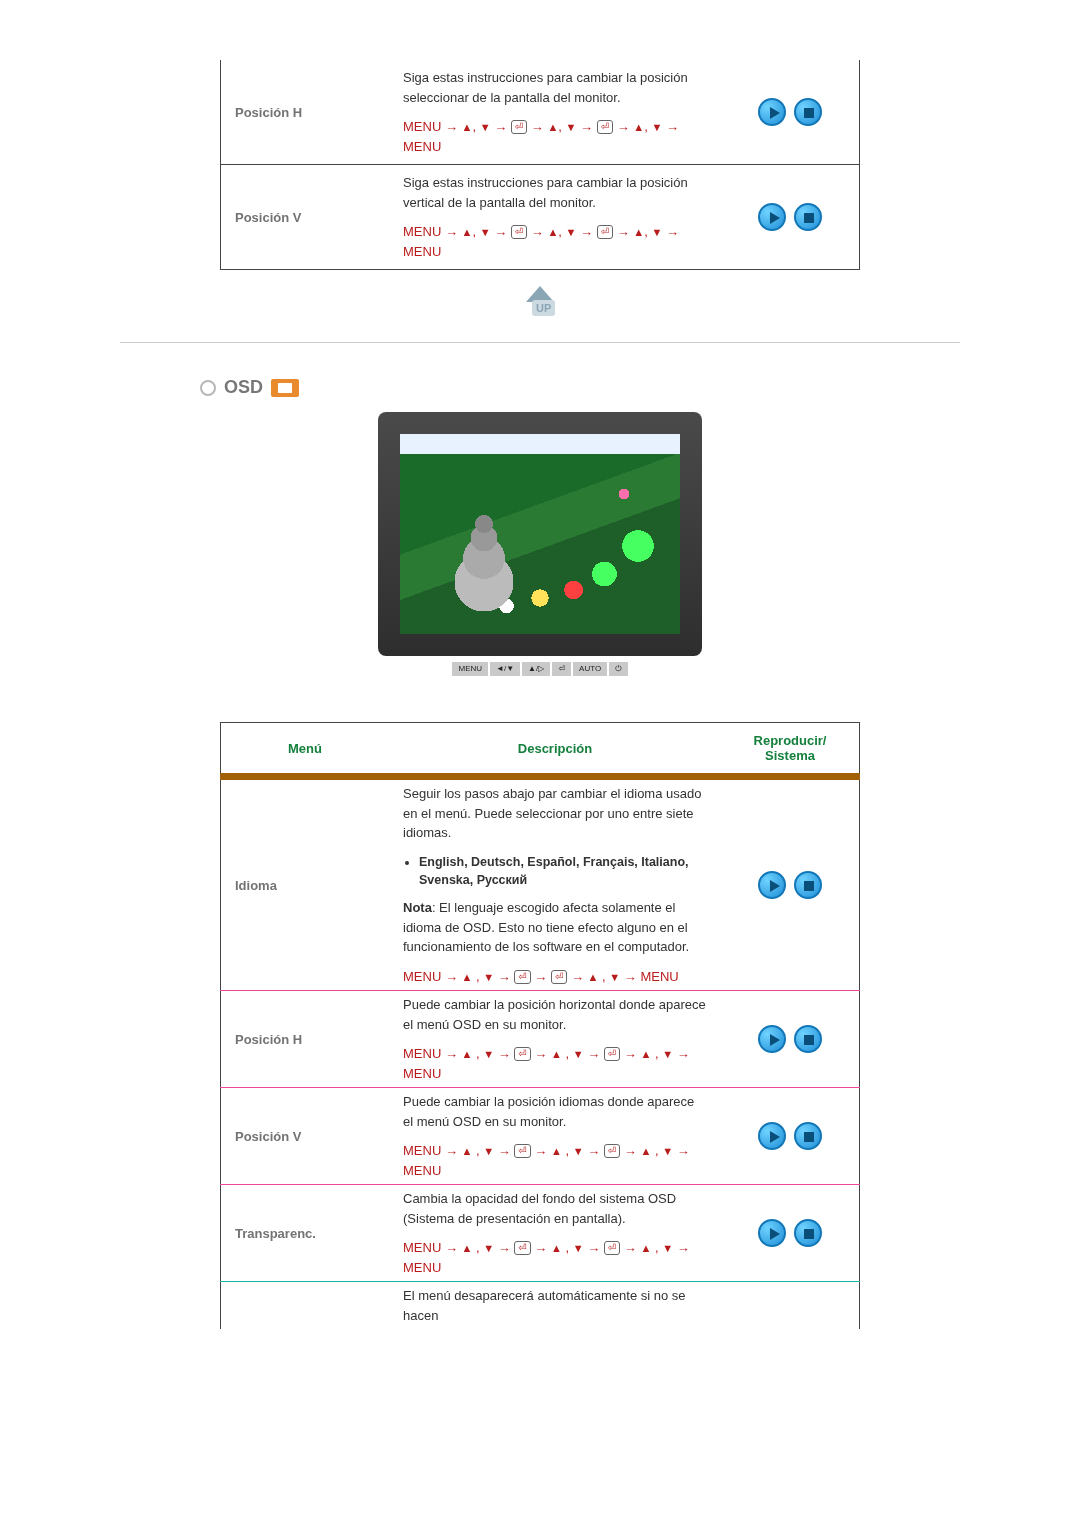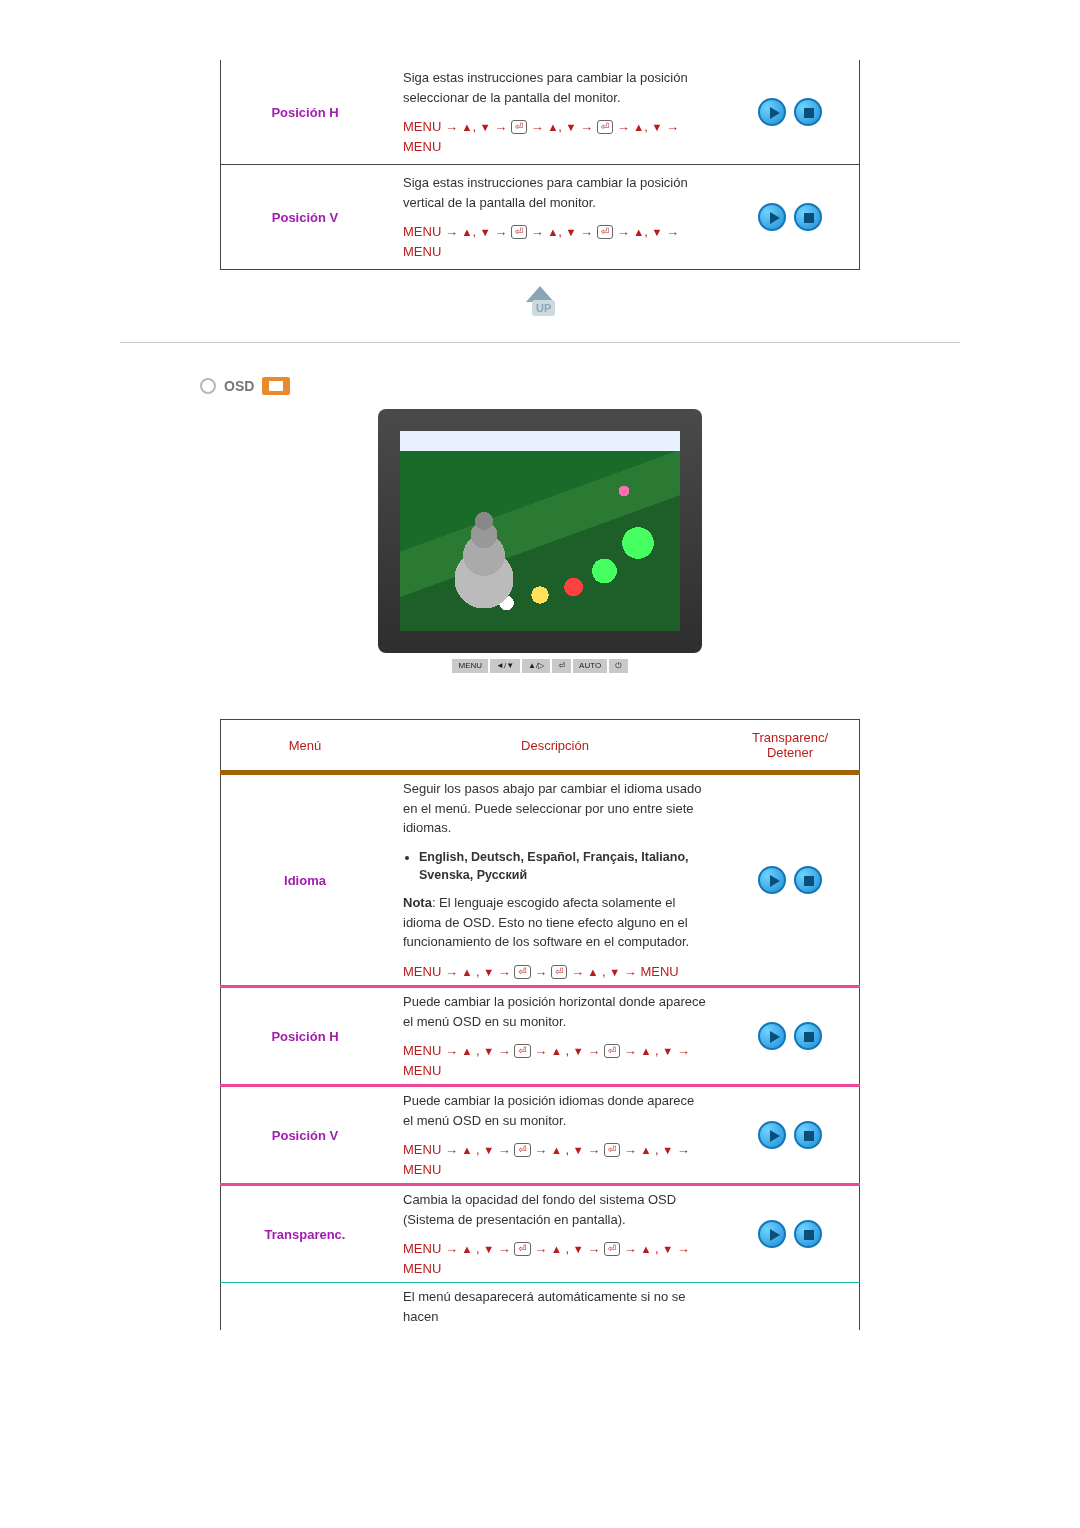--- a/index.html
+++ b/index.html
@@ -1,37 +1,37 @@
 <!DOCTYPE html>
 <html><head>
 <meta charset="utf-8">
 <style>
   html,body{margin:0;padding:0;background:#fff;font-family:Arial,Helvetica,sans-serif;font-size:13px;color:#333;}
   .page{width:840px;margin:0 auto;padding:60px 0 40px;}
   .outer-table{border:1px solid #444;border-top:none;width:100%;border-collapse:collapse;}
   .outer-table td{padding:8px 14px;vertical-align:middle;}
   .outer-table tr + tr td{border-top:1px solid #444;}
-  .lbl{font-weight:bold;color:#a21caf;white-space:nowrap;text-align:center;width:140px;}
+  .lbl{font-weight:bold;color:#737373;white-space:nowrap;text-align:left;width:140px;}
   .desc{color:#333;line-height:1.5;}
   .nav{font-size:13px;color:#b91c1c;margin-top:10px;}
   .nav .tri{font-size:11px;}
   .enter-box{display:inline-block;border:1px solid #666;border-radius:3px;font-size:10px;line-height:1;padding:1px 3px;vertical-align:1px;}
   .btns{width:110px;text-align:center;}
   .circ{display:inline-block;width:28px;height:28px;border-radius:50%;position:relative;box-sizing:border-box;margin:0 2px;vertical-align:middle;}
   .play{background:radial-gradient(circle at 30% 30%,#6fd3ff,#1f8ed6);border:2px solid #1277b8;}
   .play:after{content:"";position:absolute;left:10px;top:7px;border-left:10px solid #0a4f7a;border-top:6px solid transparent;border-bottom:6px solid transparent;}
   .stop{background:radial-gradient(circle at 30% 30%,#6fd3ff,#1f8ed6);border:2px solid #1277b8;}
   .stop:after{content:"";position:absolute;left:8px;top:8px;width:10px;height:10px;background:#0a4f7a;}
   .up-icon{width:44px;height:34px;margin:16px auto 22px;display:block;position:relative;}
   .up-icon:before{content:"";position:absolute;left:8px;top:0;border-left:14px solid transparent;border-right:14px solid transparent;border-bottom:16px solid #8aa6b5;}
   .up-icon:after{content:"UP";position:absolute;left:14px;top:14px;font-size:11px;font-weight:bold;color:#8aa6b5;background:#cdd9e0;padding:2px 4px;border-radius:3px;}
   hr.sep{border:none;border-top:1px solid #ccc;margin:18px 0 34px;}
   .sec-head{display:flex;align-items:center;gap:8px;margin:0 0 14px 80px;}
   .bullet{width:12px;height:12px;border:2px solid #b7b7b7;border-radius:50%;display:inline-block;}
-  .sec-title{font-weight:bold;color:#777;font-size:14px;}
+  .sec-title{font-weight:bold;color:#777;font-size:18px;}
   .osd-icon{display:inline-flex;align-items:center;justify-content:center;width:28px;height:18px;background:#ea8a2e;border-radius:2px;}
   .osd-icon:before{content:"";width:14px;height:10px;background:#fff;display:block;}
   .monitor-wrap{text-align:center;margin-bottom:46px;}
   .monitor{display:inline-block;padding:22px;background:linear-gradient(#4a4a4a,#2e2e2e);border-radius:8px;position:relative;}
   .screen{width:280px;height:200px;background:#000;position:relative;overflow:hidden;}
   .garden{position:absolute;inset:0;background:
     radial-gradient(circle at 30% 45%, #888 0 4%, transparent 4%),
     radial-gradient(circle at 30% 52%, #999 0 6%, transparent 6%),
     radial-gradient(circle at 30% 62%, #aaa 0 9%, transparent 9%),
     radial-gradient(circle at 30% 74%, #bbb 0 12%, transparent 12%),
@@ -40,24 +40,24 @@
     radial-gradient(circle at 38% 86%, #ffffff 0 3%, transparent 3%),
     radial-gradient(circle at 73% 70%, #46ff61 0 5%, transparent 5%),
     radial-gradient(circle at 85% 56%, #46ff61 0 6%, transparent 6%),
     radial-gradient(circle at 80% 30%, #ff6fae 0 2%, transparent 2%),
     linear-gradient(#e8f2ff 0 10%, transparent 10%),
     linear-gradient(160deg,#1a6a2a 0 40%,#2a7a34 40% 55%,#1e5e28 55% 100%);
   }
   .btn-strip{margin-top:6px;display:flex;gap:2px;justify-content:center;}
   .btn-strip span{background:#c9c9c9;color:#222;font-size:8px;padding:2px 6px;}
   .table2{border:1px solid #444;border-bottom:none;width:100%;border-collapse:collapse;}
-  .table2 th{border-bottom:5px solid #a16207;padding:10px;color:#b91c1c;font-weight:normal;}
+  .table2 th{border-bottom:7px solid #a16207;padding:10px;color:#15803d;font-weight:bold;}
   .table2 th + th{}
   .table2 td{padding:4px 14px;vertical-align:middle;}
-  .table2 tbody tr + tr td{border-top:3px solid #ec4899;}
+  .table2 tbody tr + tr td{border-top:1px solid #ec4899;}
   .table2 tbody tr:last-child td{border-top:1px solid #14b8a6;}
   .langlist{margin:10px 0 8px 0;padding-left:16px;}
   .langlist li{font-weight:bold;font-size:12.5px;}
   .container{padding:0 100px;}
 </style>
 </head>
 <body>
 
 <div class="page">
 
@@ -118,21 +118,21 @@
       <span>⏻</span>
     </div>
   </div>
 
   <div class="container">
     <table class="table2">
       <thead>
         <tr>
           <th style="width:140px">Menú</th>
           <th>Descripción</th>
-          <th style="width:110px">Transparenc/ Detener</th>
+          <th style="width:110px">Reproducir/ Sistema</th>
         </tr>
       </thead>
       <tbody>
         <tr>
           <td class="lbl">Idioma</td>
           <td class="desc">
             <div>Seguir los pasos abajo par cambiar el idioma usado en el menú. Puede seleccionar por uno entre siete idiomas.</div>
             <ul class="langlist">
                 <li>English, Deutsch, Español, Français, Italiano, Svenska, Русский</li>
               </ul>

